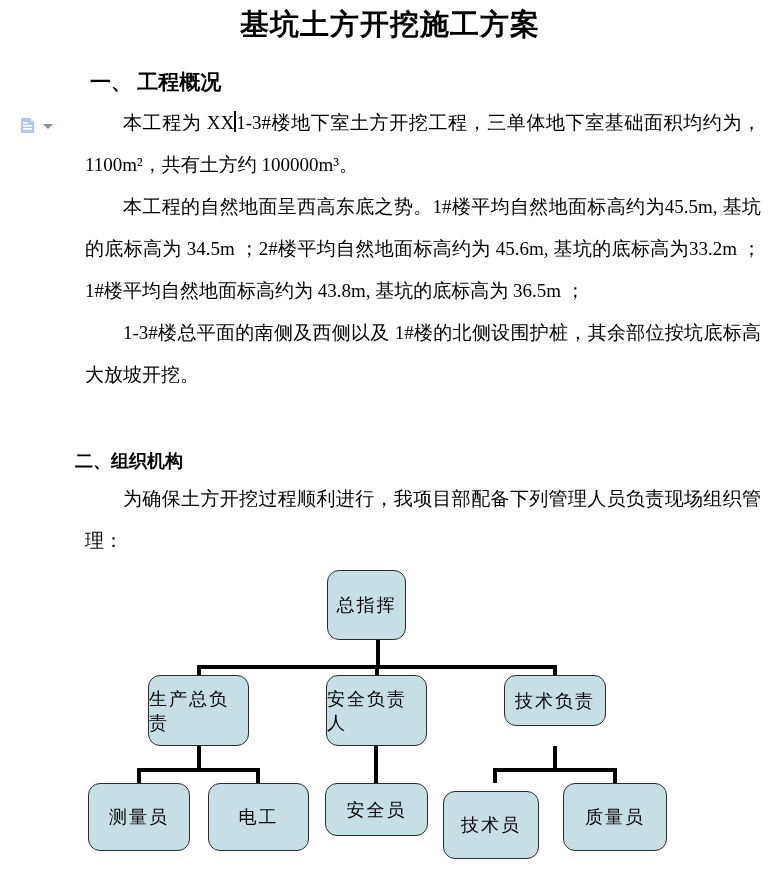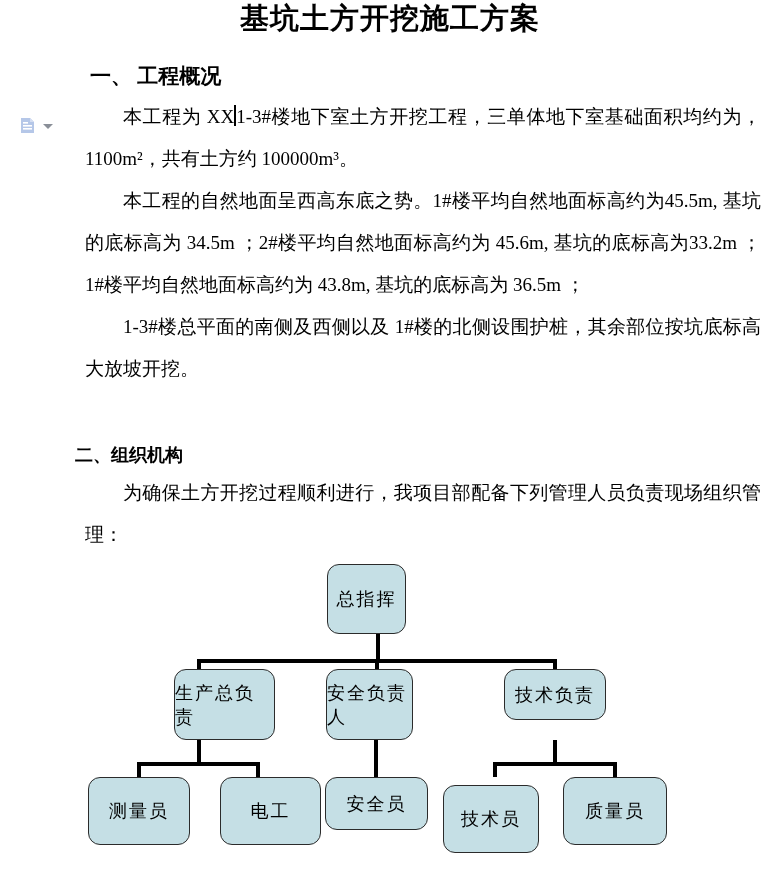--- a/index.html
+++ b/index.html
@@ -7,21 +7,21 @@
   .page {
     position: relative;
     width: 780px; height: 871px;
     background: #ffffff;
     font-family: "Liberation Serif", serif;
     color: #000;
     overflow: hidden;
   }
   .doc-title {
     margin: 0;
-    padding-top: 0;
+    padding-top: 6px;
     text-align: center;
     font-size: 29px;
     font-weight: bold;
     line-height: 36px;
     letter-spacing: 1px;
   }
   .h1 {
     margin: 28px 0 0 90px;
     font-size: 21px;
     font-weight: bold;
@@ -75,25 +75,25 @@
     border: 1.6px solid #2b2b2b;
     border-radius: 12px;
     display: flex;
     align-items: center;
     justify-content: center;
     font-size: 18px;
     letter-spacing: 2px;
   }
   .cline { position: absolute; background: #000; }
   .n-top   { left:327px; top:2px;   width:79px; height:70px; }
-  .n-mid0  { left:148px; top:107px; width:101px; height:71px;margin-left:26px; }
-  .n-mid1  { left:326px; top:107px; width:87px; height:71px; }
+  .n-mid0  { left:148px; top:107px; width:101px; height:71px; }
+  .n-mid1  { left:326px; top:107px; width:101px; height:71px; }
   .n-mid2  { left:504px; top:107px; width:102px; height:51px; }
   .n-bot0  { left:88px;  top:215px; width:102px; height:68px; }
-  .n-bot1  { left:220px; top:215px; width:101px; height:68px;font-family:Liberation Mono, monospace; }
+  .n-bot1  { left:208px; top:215px; width:101px; height:68px;font-family:Liberation Mono, monospace; }
   .n-bot2  { left:325px; top:215px; width:103px; height:53px; }
   .n-bot3  { left:443px; top:223px; width:96px; height:68px; }
   .n-bot4  { left:563px; top:215px; width:104px; height:68px; }
   
   .l1-v      { left:376px; top:72px;  width:4px;   height:27px; }
   .l1-h      { left:197px; top:97px;  width:360px; height:4px;  }
   .l1-s0     { left:197px; top:97px;  width:4px;   height:12px; }
   .l1-s1     { left:375px; top:97px;  width:4px;   height:12px; }
   .l1-s2     { left:553px; top:97px;  width:4px;   height:12px; }
   

